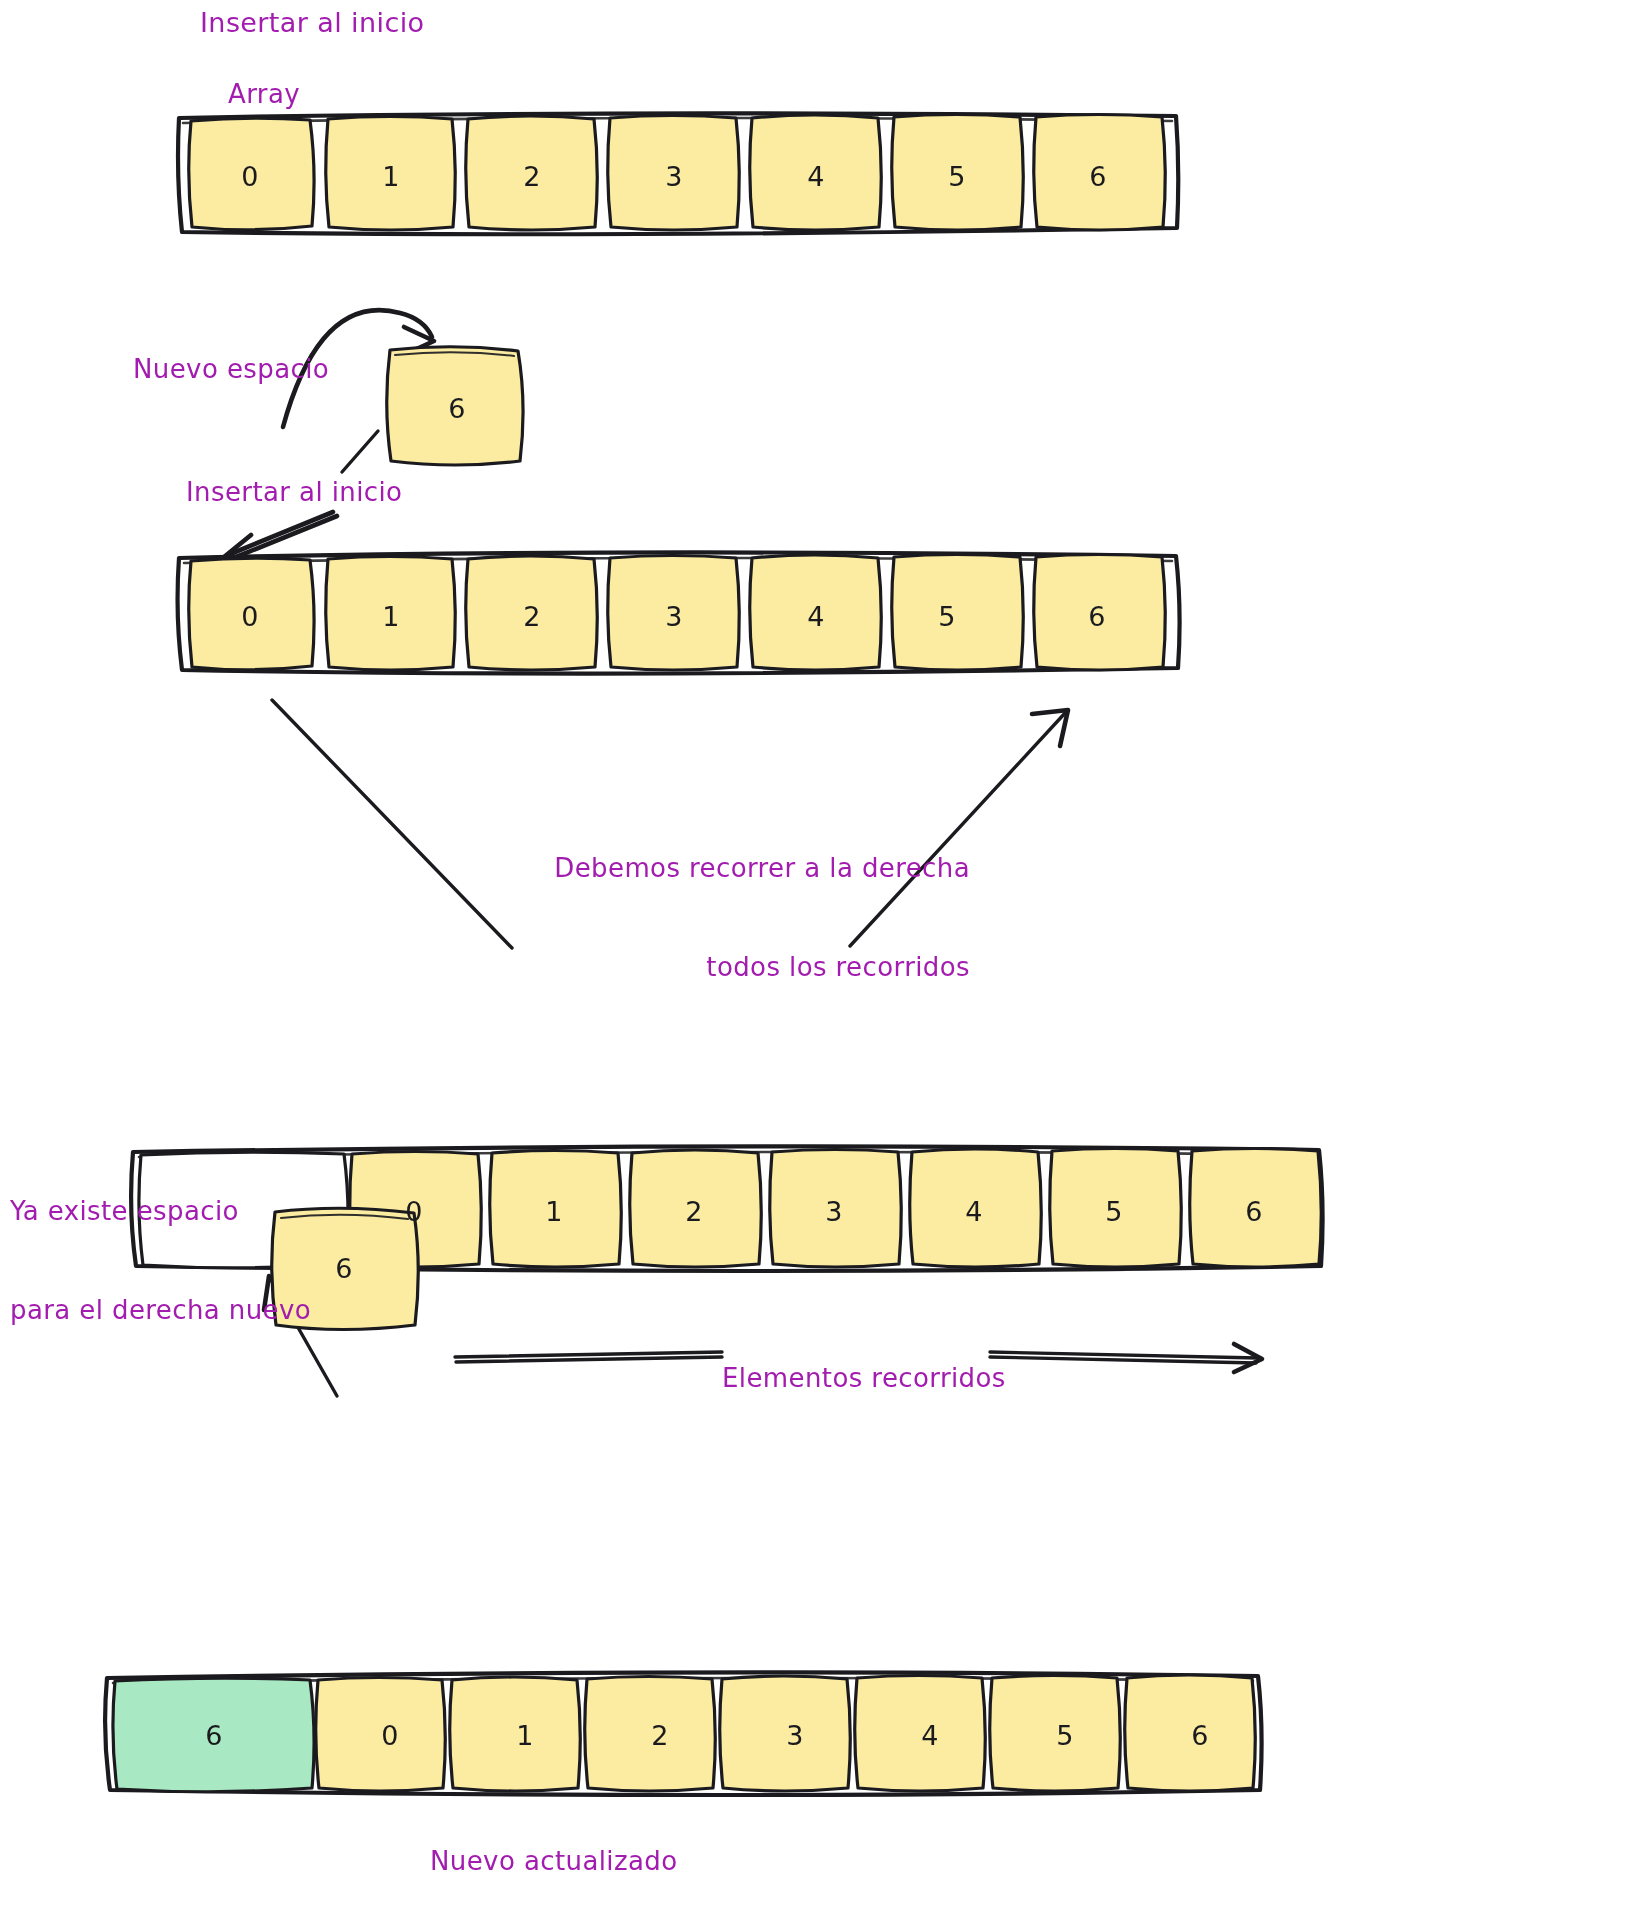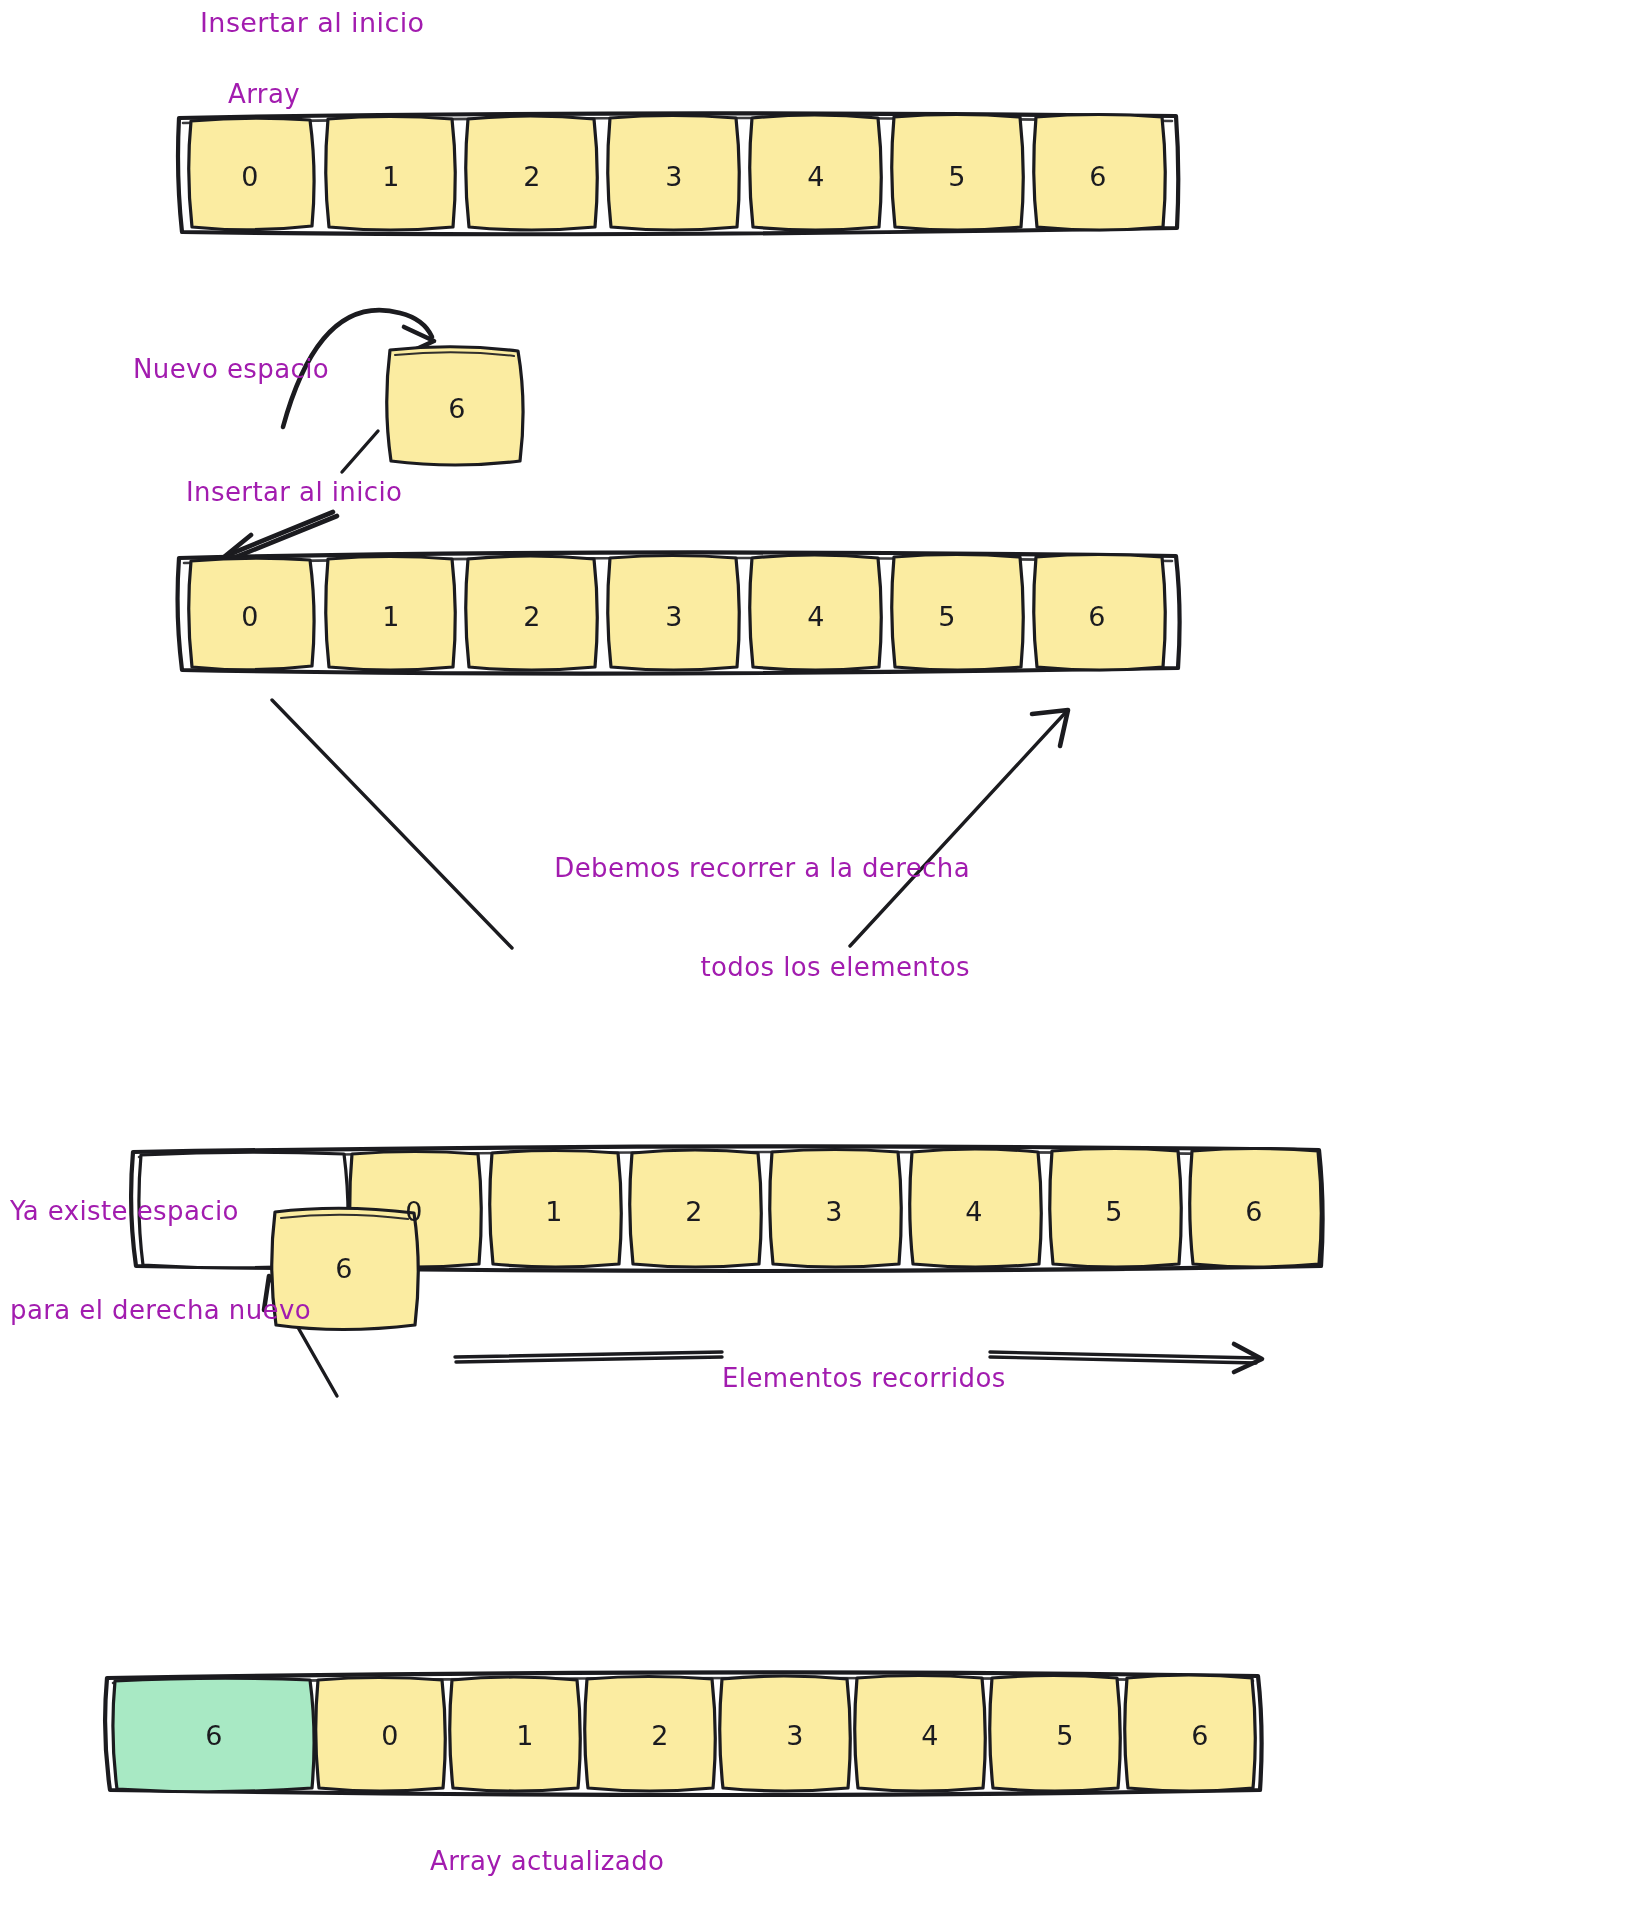--- a/index.html
+++ b/index.html
@@ -195,21 +195,21 @@
     <span class="cellnum" style="left:391px;top:616px">1</span>
     <span class="cellnum" style="left:532px;top:616px">2</span>
     <span class="cellnum" style="left:674px;top:616px">3</span>
     <span class="cellnum" style="left:816px;top:616px">4</span>
     <span class="cellnum" style="left:947px;top:616px">5</span>
     <span class="cellnum" style="left:1097px;top:616px">6</span>
   </div>
 
   <div class="label lbl-multi" style="left:360px;top:785px;width:610px;">
     <div>Debemos recorrer a la derecha</div>
-    <div>todos los elementos</div>
+    <div>todos los recorridos</div>
   </div>
 
   <div class="row">
     <span class="cellnum" style="left:414px;top:1211px">0</span>
     <span class="cellnum" style="left:554px;top:1211px">1</span>
     <span class="cellnum" style="left:694px;top:1211px">2</span>
     <span class="cellnum" style="left:834px;top:1211px">3</span>
     <span class="cellnum" style="left:974px;top:1211px">4</span>
     <span class="cellnum" style="left:1114px;top:1211px">5</span>
     <span class="cellnum" style="left:1254px;top:1211px">6</span>
@@ -228,15 +228,15 @@
     <span class="cellnum" style="left:214px;top:1735px">6</span>
     <span class="cellnum" style="left:390px;top:1735px">0</span>
     <span class="cellnum" style="left:525px;top:1735px">1</span>
     <span class="cellnum" style="left:660px;top:1735px">2</span>
     <span class="cellnum" style="left:795px;top:1735px">3</span>
     <span class="cellnum" style="left:930px;top:1735px">4</span>
     <span class="cellnum" style="left:1065px;top:1735px">5</span>
     <span class="cellnum" style="left:1200px;top:1735px">6</span>
   </div>
 
-  <div class="label lbl-mid lbl-center" style="left:430px;top:1845px;width:500px;">Array actualizado</div>
+  <div class="label lbl-mid lbl-center" style="left:430px;top:1845px;width:500px;">Nuevo actualizado</div>
 
 </div>
 
 </body></html>

